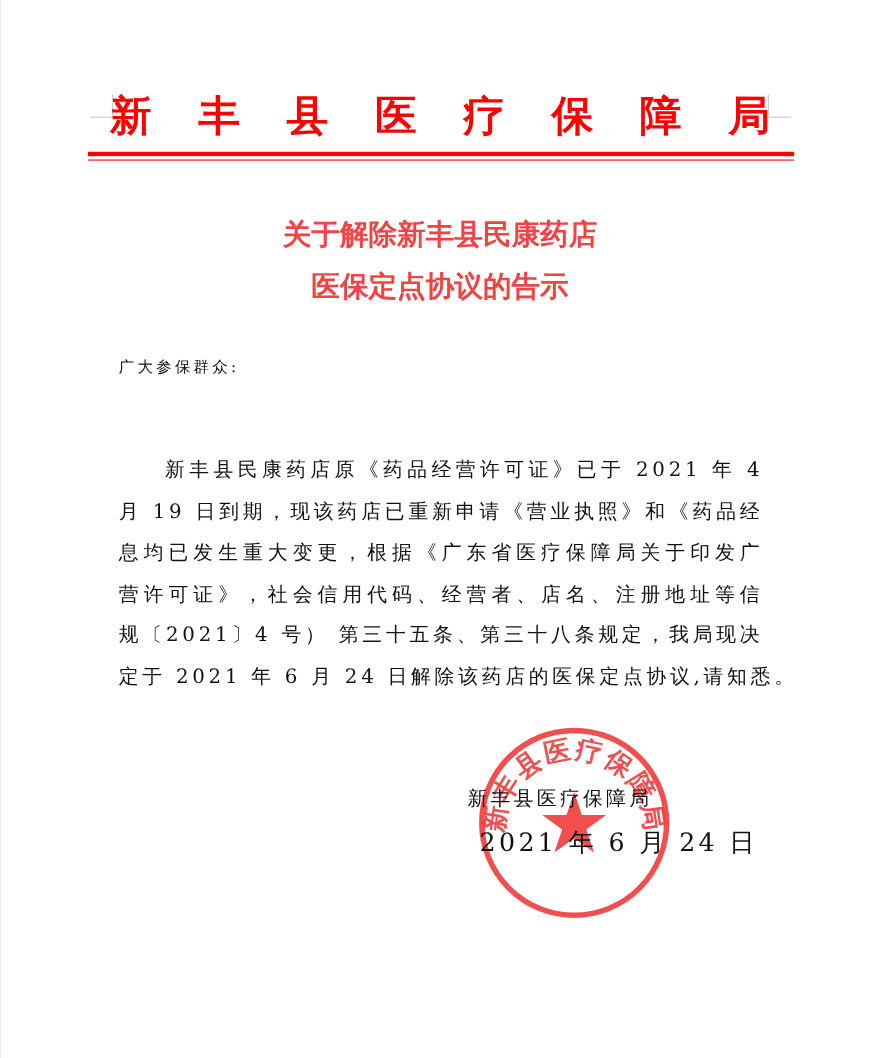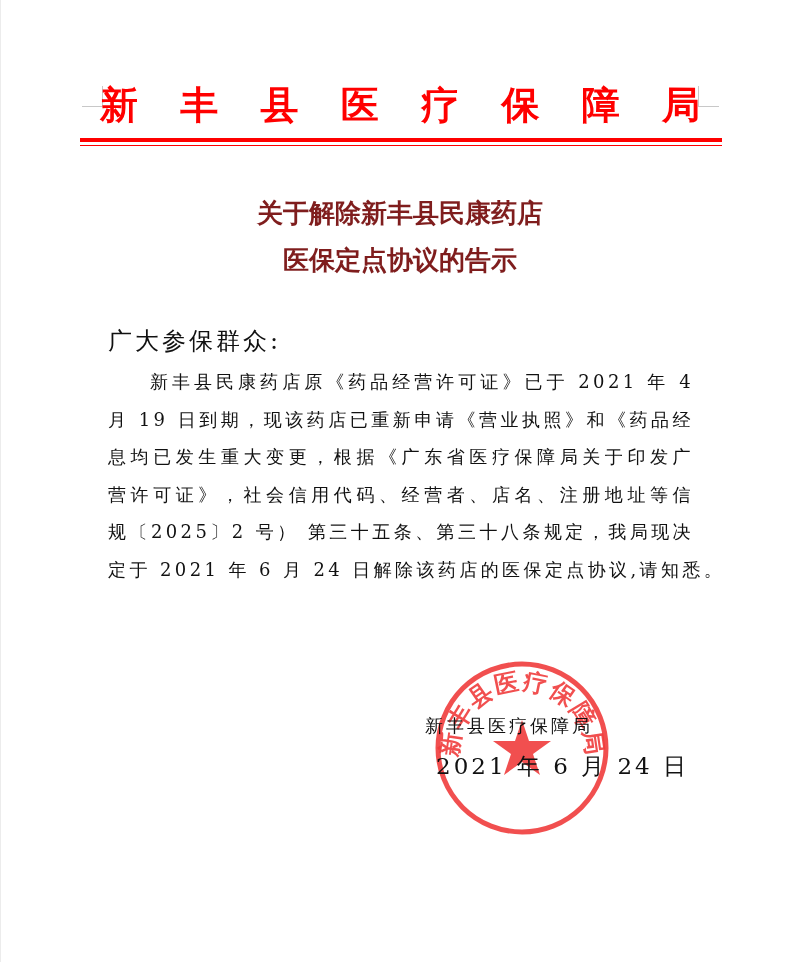--- a/index.html
+++ b/index.html
@@ -14,31 +14,31 @@
   .header-title {
     position: absolute; left: 100px; top: 80px; width: 600px; height: 50px;
     display: flex; justify-content: space-between; align-items: center;
     color: #ff0000; font-family: "DejaVu Sans", sans-serif; font-size: 38px; font-weight: bold;
   }
   .header-title span { display: inline-block; }
   .rule-thick { position: absolute; left: 80px; top: 138px; width: 642px; height: 4px; background: #ff0000; }
   .rule-thin { position: absolute; left: 80px; top: 145px; width: 642px; height: 1px; background: #ff0000; }
   .doc-title {
     position: absolute; left: 100px; width: 600px; text-align: center;
-    font-family: "DejaVu Serif", serif; font-weight: bold; font-size: 26px; color: #7f1d1d;
+    font-family: "DejaVu Serif", serif; font-weight: bold; font-size: 26px; color: #ef4444;
   }
   .t1 { top: 196px; }
   .t2 { top: 243px; text-align: center; }
-  .salutation { position: absolute; left: 108px; top: 325px; font-size: 24px; color: #111; letter-spacing: 3px; }
+  .salutation { position: absolute; left: 108px; top: 325px; font-size: 14px; color: #111; letter-spacing: 3px; }
   .body-text {
     position: absolute; left: 108px; top: 363px; width: 586px;
     font-size: 18px; line-height: 37.5px; color: #111; letter-spacing: 3.4px;
   }
   .body-line { white-space: nowrap; display: block; text-align: justify; text-align-last: justify; }
-  .body-line.first { text-indent: 42px; }
+  .body-line.first { text-indent: 42px; margin-top: 46px; }
   .body-line.last { text-align-last: left; }
   .seal { position: absolute; left: 432px; top: 658px; width: 180px; height: 180px; }
   .sign-org { position: absolute; left: 425px; top: 714px; font-size: 18px; color: #111; letter-spacing: 3px; }
   .sign-date { position: absolute; left: 436px; top: 751px; font-size: 23px; color: #111; letter-spacing: 3px; }
 </style>
 </head>
 <body>
 
 <div class="left-edge"></div>
 <div class="margin-mark mm-tl"></div>
@@ -60,21 +60,21 @@
 <div class="doc-title t1">关于解除新丰县民康药店</div>
 <div class="doc-title t2">医保定点协议的告示</div>
 
 <div class="salutation">广大参保群众:</div>
 
 <div class="body-text">
   <span class="body-line first">新丰县民康药店原《药品经营许可证》已于 2021 年 4</span>
   <span class="body-line">月 19 日到期，现该药店已重新申请《营业执照》和《药品经</span>
   <span class="body-line">息均已发生重大变更，根据《广东省医疗保障局关于印发广</span>
   <span class="body-line">营许可证》，社会信用代码、经营者、店名、注册地址等信</span>
-  <span class="body-line">规〔2025〕2 号） 第三十五条、第三十八条规定，我局现决</span>
+  <span class="body-line">规〔2021〕4 号） 第三十五条、第三十八条规定，我局现决</span>
   <span class="body-line last">定于 2021 年 6 月 24 日解除该药店的医保定点协议,请知悉。</span>
 </div>
 
 <svg class="seal" viewBox="0 0 180 180">
   <circle cx="90" cy="90" r="84" fill="none" stroke="#f03c3c" stroke-width="5" opacity="0.9"></circle>
   <defs>
     <path id="sealArc" d="M 30 118 A 64 64 0 1 1 150 118"></path>
   </defs>
   <text font-family="DejaVu Sans, sans-serif" font-size="24" font-weight="bold" fill="#f03c3c" opacity="0.9" letter-spacing="2">
     <textPath href="#sealArc" startOffset="50%" text-anchor="middle">新丰县医疗保障局</textPath>

